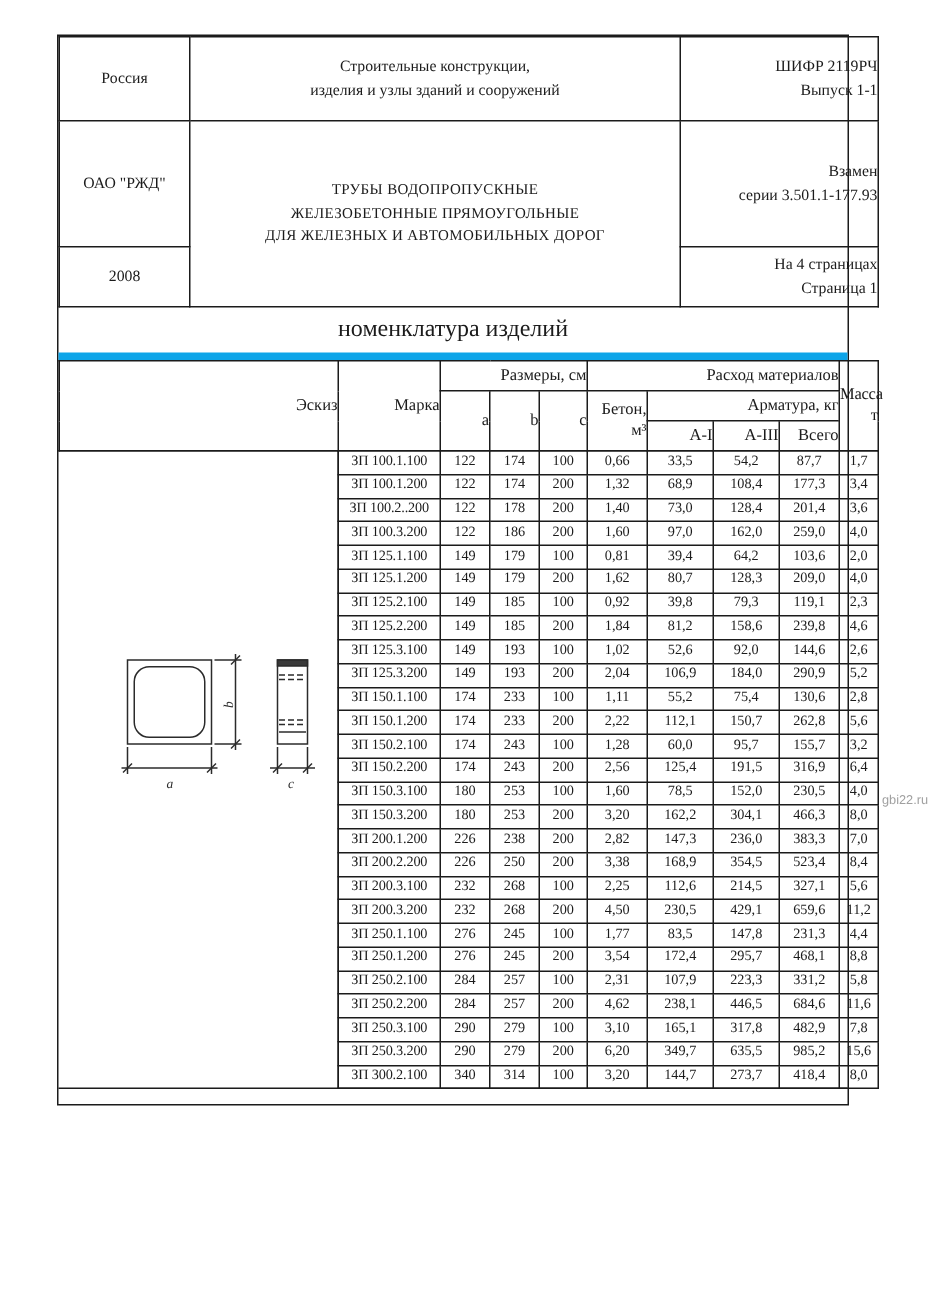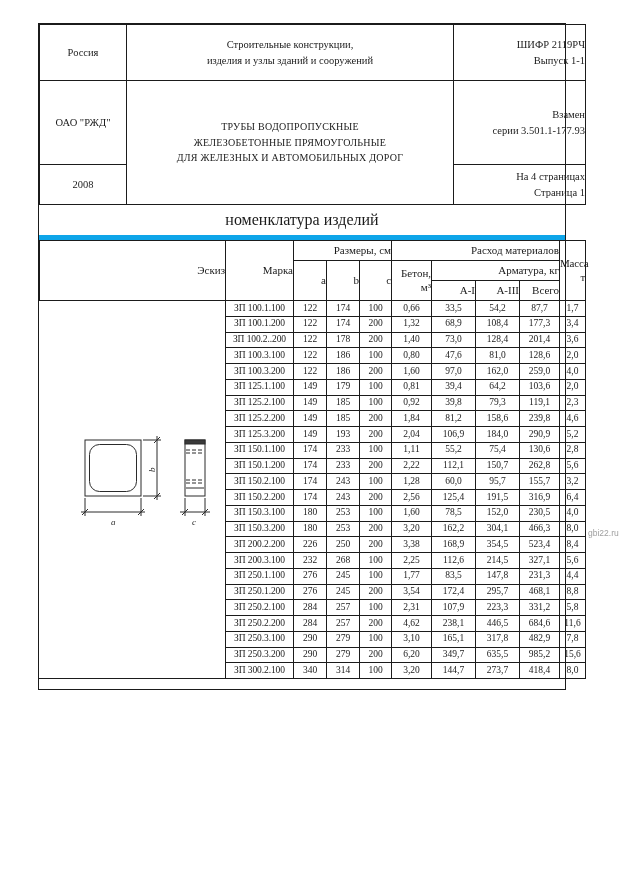--- a/index.html
+++ b/index.html
@@ -218,31 +218,20 @@
               <td>122</td>
               <td>178</td>
               <td>200</td>
               <td>1,40</td>
               <td>73,0</td>
               <td>128,4</td>
               <td>201,4</td>
               <td>3,6</td>
             </tr>
             <tr>
-              <td class="mark">ЗП 100.3.100</td>
-              <td>122</td>
-              <td>186</td>
-              <td>100</td>
-              <td>0,80</td>
-              <td>47,6</td>
-              <td>81,0</td>
-              <td>128,6</td>
-              <td>2,0</td>
-            </tr>
-            <tr>
               <td class="mark">ЗП 100.3.200</td>
               <td>122</td>
               <td>186</td>
               <td>200</td>
               <td>1,60</td>
               <td>97,0</td>
               <td>162,0</td>
               <td>259,0</td>
               <td>4,0</td>
             </tr>
@@ -251,20 +240,31 @@
               <td>149</td>
               <td>179</td>
               <td>100</td>
               <td>0,81</td>
               <td>39,4</td>
               <td>64,2</td>
               <td>103,6</td>
               <td>2,0</td>
             </tr>
             <tr>
+              <td class="mark">ЗП 125.1.200</td>
+              <td>149</td>
+              <td>179</td>
+              <td>200</td>
+              <td>1,62</td>
+              <td>80,7</td>
+              <td>128,3</td>
+              <td>209,0</td>
+              <td>4,0</td>
+            </tr>
+            <tr>
               <td class="mark">ЗП 125.2.100</td>
               <td>149</td>
               <td>185</td>
               <td>100</td>
               <td>0,92</td>
               <td>39,8</td>
               <td>79,3</td>
               <td>119,1</td>
               <td>2,3</td>
             </tr>
@@ -273,20 +273,31 @@
               <td>149</td>
               <td>185</td>
               <td>200</td>
               <td>1,84</td>
               <td>81,2</td>
               <td>158,6</td>
               <td>239,8</td>
               <td>4,6</td>
             </tr>
             <tr>
+              <td class="mark">ЗП 125.3.100</td>
+              <td>149</td>
+              <td>193</td>
+              <td>100</td>
+              <td>1,02</td>
+              <td>52,6</td>
+              <td>92,0</td>
+              <td>144,6</td>
+              <td>2,6</td>
+            </tr>
+            <tr>
               <td class="mark">ЗП 125.3.200</td>
               <td>149</td>
               <td>193</td>
               <td>200</td>
               <td>2,04</td>
               <td>106,9</td>
               <td>184,0</td>
               <td>290,9</td>
               <td>5,2</td>
             </tr>
@@ -350,20 +361,31 @@
               <td>180</td>
               <td>253</td>
               <td>200</td>
               <td>3,20</td>
               <td>162,2</td>
               <td>304,1</td>
               <td>466,3</td>
               <td>8,0</td>
             </tr>
             <tr>
+              <td class="mark">ЗП 200.1.200</td>
+              <td>226</td>
+              <td>238</td>
+              <td>200</td>
+              <td>2,82</td>
+              <td>147,3</td>
+              <td>236,0</td>
+              <td>383,3</td>
+              <td>7,0</td>
+            </tr>
+            <tr>
               <td class="mark">ЗП 200.2.200</td>
               <td>226</td>
               <td>250</td>
               <td>200</td>
               <td>3,38</td>
               <td>168,9</td>
               <td>354,5</td>
               <td>523,4</td>
               <td>8,4</td>
             </tr>
@@ -372,20 +394,31 @@
               <td>232</td>
               <td>268</td>
               <td>100</td>
               <td>2,25</td>
               <td>112,6</td>
               <td>214,5</td>
               <td>327,1</td>
               <td>5,6</td>
             </tr>
             <tr>
+              <td class="mark">ЗП 200.3.200</td>
+              <td>232</td>
+              <td>268</td>
+              <td>200</td>
+              <td>4,50</td>
+              <td>230,5</td>
+              <td>429,1</td>
+              <td>659,6</td>
+              <td>11,2</td>
+            </tr>
+            <tr>
               <td class="mark">ЗП 250.1.100</td>
               <td>276</td>
               <td>245</td>
               <td>100</td>
               <td>1,77</td>
               <td>83,5</td>
               <td>147,8</td>
               <td>231,3</td>
               <td>4,4</td>
             </tr>

